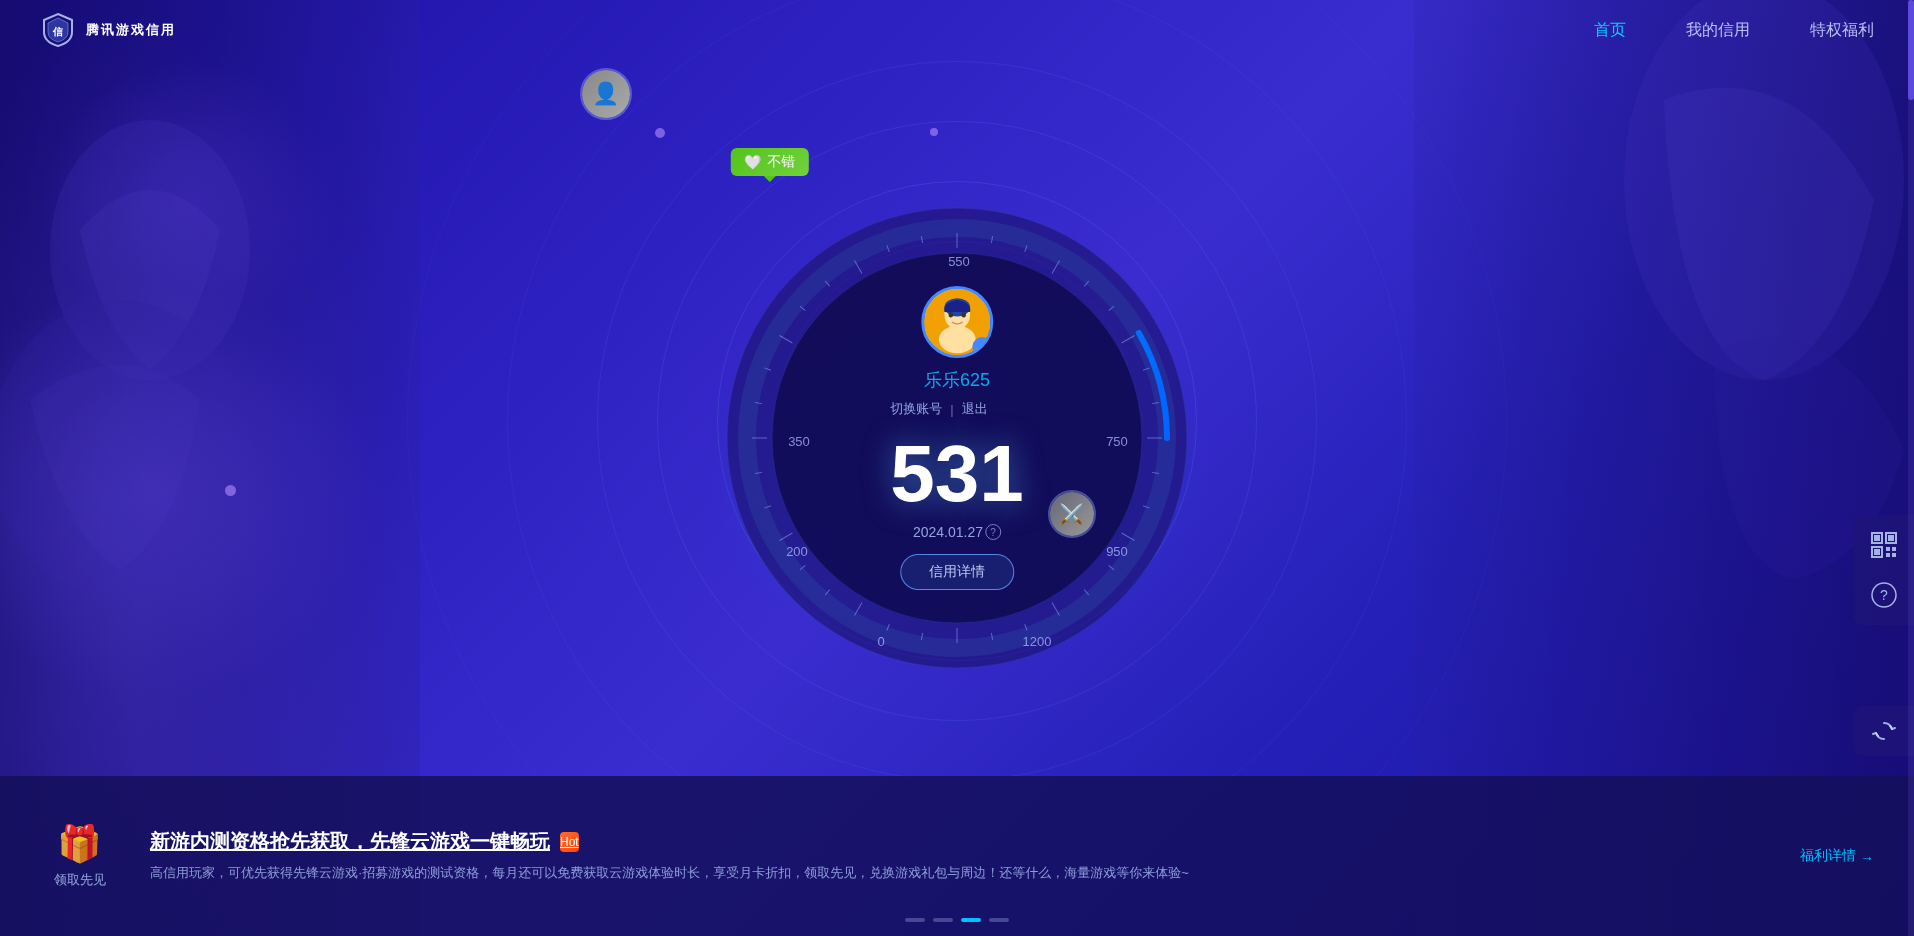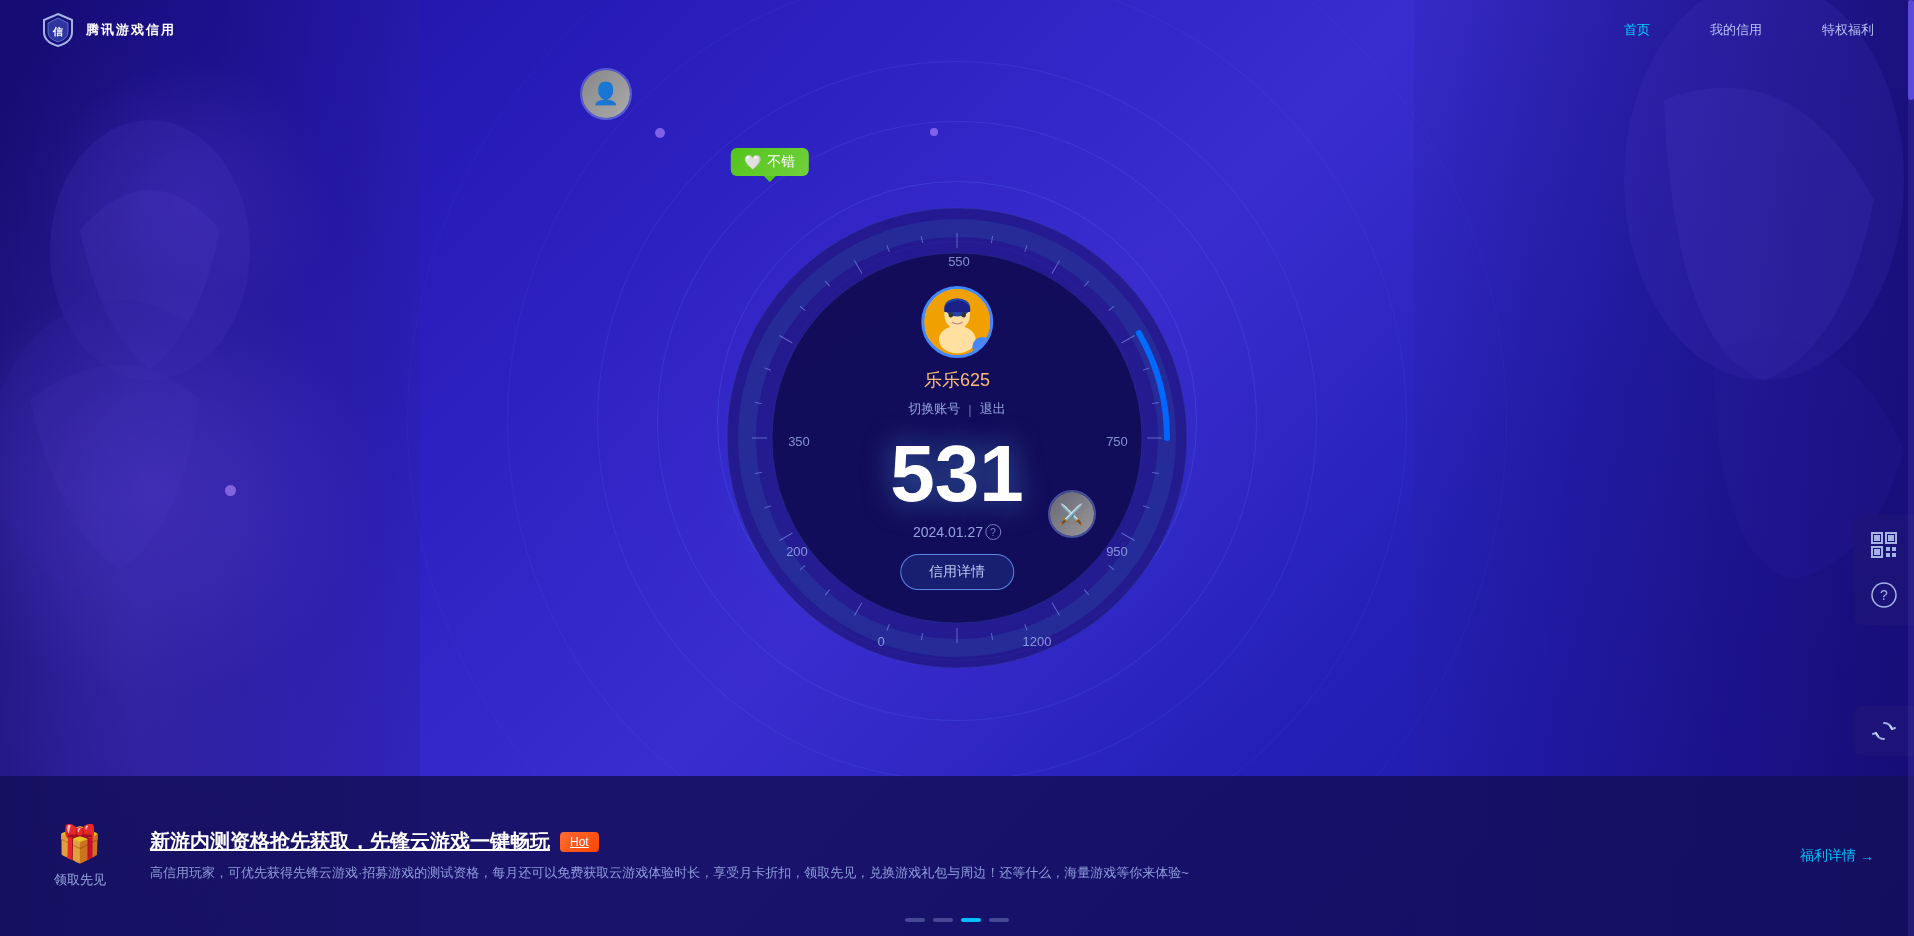--- a/index.html
+++ b/index.html
@@ -121,21 +121,21 @@
       font-weight: bold;
       letter-spacing: 2px;
     }
     .nav-links {
       display: flex;
       gap: 60px;
       align-items: center;
     }
     .nav-link {
       color: rgba(200,210,255,0.9);
-      font-size: 13px;
+      font-size: 16px;
       cursor: pointer;
       text-decoration: none;
     }
     .nav-link.active {
       color: #00d4ff;
     }
 
     
     .gauge-container {
       position: absolute;
@@ -206,30 +206,29 @@
       background: #4488ff;
       border-radius: 50%;
       display: flex;
       align-items: center;
       justify-content: center;
       font-size: 10px;
       color: white;
     }
 
     .username {
-      color: #fdba74;
+      color: #0ea5e9;
       font-size: 18px;
       font-weight: 500;
       margin-bottom: 8px;
     }
 
     .account-actions {
       display: flex;
       align-items: center;
-      justify-content: center;
       gap: 8px;
       margin-bottom: 16px;
       font-size: 13px;
     }
     .account-actions a {
       color: rgba(180,200,255,0.8);
       cursor: pointer;
       text-decoration: none;
     }
     .account-actions .divider {
@@ -356,21 +355,21 @@
       margin-bottom: 8px;
       display: flex;
       align-items: center;
       gap: 10px;
       text-decoration: underline;
     }
     .hot-badge {
       background: linear-gradient(135deg, #ff6b35, #ff4500);
       color: white;
       font-size: 12px;
-      padding: 3px 10px;
+      padding: 3px 0;
       border-radius: 4px;
       font-weight: 500;
     }
     .banner-desc {
       font-size: 13px;
       color: rgba(180,200,255,0.75);
       line-height: 1.6;
     }
 
     .banner-link {

